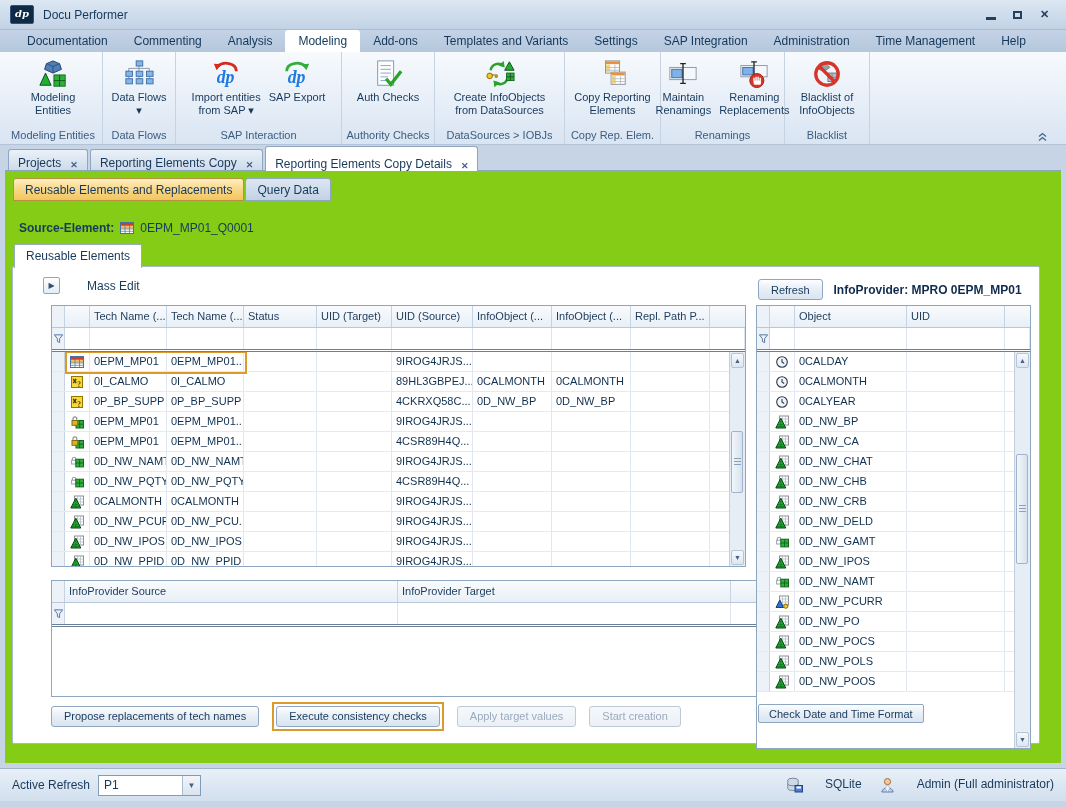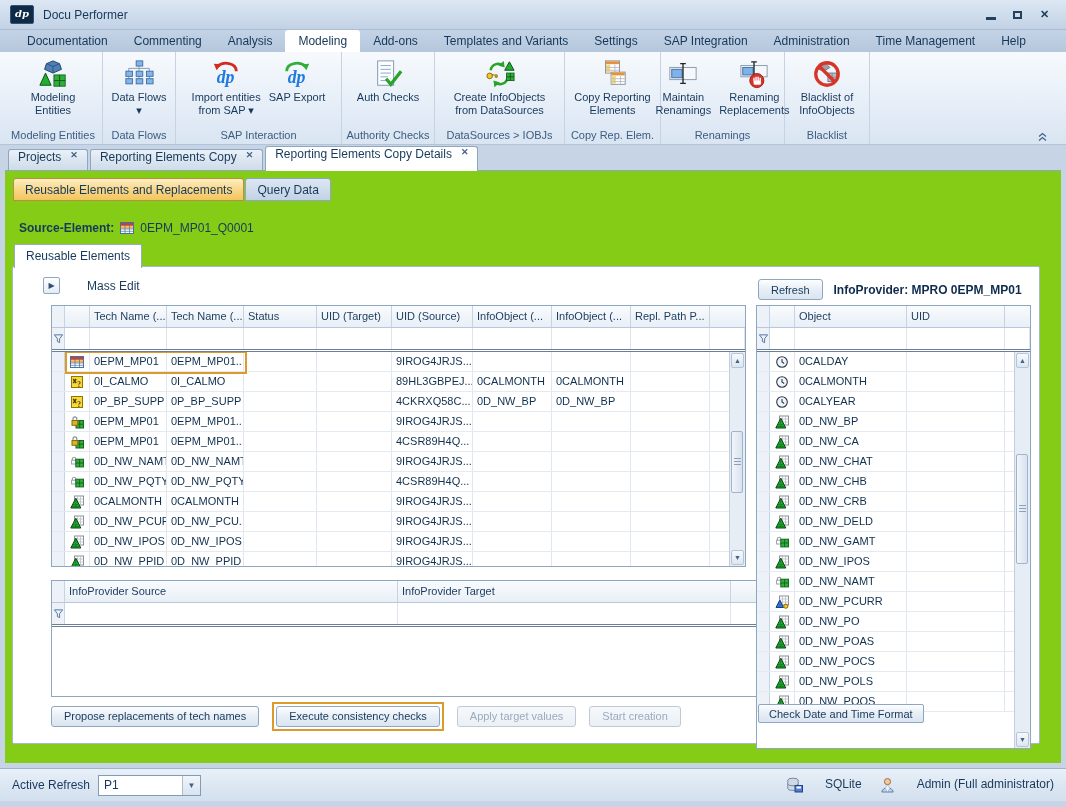--- a/index.html
+++ b/index.html
@@ -20,21 +20,21 @@
 .ribbon{position:absolute;left:0;top:52px;width:100%;height:93px;background:linear-gradient(#f7fafd,#e2ebf6 70%,#d9e5f2);border-bottom:1px solid #b3c4d8;display:flex;padding-left:4px;box-sizing:border-box}
 .rib-group{display:flex;flex-direction:column;border-right:1px solid #c5d3e3;padding-top:4px;box-sizing:border-box;flex-shrink:0}
 .rib-btns{flex:1;display:flex;justify-content:center;align-items:flex-start;gap:2px}
 .rib-btn{display:flex;flex-direction:column;align-items:center;padding:1px 3px}
 .rib-icon{height:34px;display:flex;align-items:center}
 .rib-label{font-size:11px;line-height:13px;text-align:center;color:#17395c;white-space:nowrap}
 .rib-caption{height:16px;font-size:11px;color:#3c5c80;text-align:center;line-height:15px;white-space:nowrap}
 .rib-chev{position:absolute;right:16px;bottom:6px}
 
 .doctabs{position:absolute;left:5px;top:146px;width:1056px;height:24px;display:flex;align-items:flex-end;padding-left:3px;box-sizing:border-box}
-.doctab{display:flex;align-items:flex-start;height:21px;padding:0 9px;margin-right:2px;background:linear-gradient(#eaf1f8,#cedbe9);border:1px solid #8fa6c0;border-bottom:none;border-radius:3px 3px 0 0;font-size:12px;box-sizing:border-box}
+.doctab{display:flex;align-items:flex-end;height:21px;padding:0 9px;margin-right:2px;background:linear-gradient(#eaf1f8,#cedbe9);border:1px solid #8fa6c0;border-bottom:none;border-radius:3px 3px 0 0;font-size:12px;box-sizing:border-box}
 .doctab.active{background:#fff;height:25px;margin-bottom:-1px;position:relative;z-index:2}
 .dt-close{margin-left:9px;font-size:9px;color:#44618a;font-weight:bold}
 
 .content{position:absolute;left:5px;top:170px;width:1056px;height:593px;background:#84cc16;border-top:1px solid #8fa6c0;box-sizing:border-box}
 .subtabs{position:absolute;left:8px;top:7px;display:flex}
 .subtab{height:23px;line-height:22px;padding:0 11px;font-size:12px;border:1px solid #8fa6c0;border-radius:3px 3px 0 0;background:linear-gradient(#dde7f2,#c2d2e5);margin-right:1px;box-sizing:border-box}
 .subtab.active{background:linear-gradient(#fdeec3,#f9d98c 45%,#f3c55f);border-color:#b5913f;z-index:2}
 .src-row{position:absolute;left:14px;top:50px;display:flex;align-items:center;font-size:12px;gap:6px}
 .src-label{font-weight:bold}
 .panel-tab{position:absolute;left:9px;top:73px;height:23px;line-height:22px;padding:0 11px;background:#fff;border:1px solid #97abc4;border-bottom:none;border-radius:2px 2px 0 0;font-size:12px;z-index:2}
@@ -906,36 +906,20 @@
               <span class="icon14">
                 <svg width="14" height="14" viewBox="0 0 14 14">
                   <rect x="4.5" y="1" width="9" height="9" fill="#fff" stroke="#8a8f96"></rect>
                   <path d="M4.5 4 h9 M4.5 7 h9 M7.5 1 v9 M10.5 1 v9" stroke="#b9bec6" stroke-width="0.8"></path>
                   <path d="M0.8 13 L5.8 3.2 L10.8 13 Z" fill="#1fae2f" stroke="#0b4512"></path>
                   <path d="M3 9.8 h5.6 M2 11.6 h7.6 M5.8 4.8 V13" stroke="#0c6e1c" stroke-width="0.7" fill="none"></path>
                 </svg>
               </span>
             </div>
             <div class="g-cell" style="width: 112px;">0D_NW_PO</div>
-            <div class="g-cell" style="width: 98px;"></div>
-            <div class="g-cell g-fill"></div>
-          </div>
-          <div class="g-row">
-            <div class="g-cell g-lead" style="width: 13px;"></div>
-            <div class="g-cell icon-cell" style="width: 25px;">
-              <span class="icon14">
-                <svg width="14" height="14" viewBox="0 0 14 14">
-                  <rect x="4.5" y="1" width="9" height="9" fill="#fff" stroke="#8a8f96"></rect>
-                  <path d="M4.5 4 h9 M4.5 7 h9 M7.5 1 v9 M10.5 1 v9" stroke="#b9bec6" stroke-width="0.8"></path>
-                  <path d="M0.8 13 L5.8 3.2 L10.8 13 Z" fill="#1fae2f" stroke="#0b4512"></path>
-                  <path d="M3 9.8 h5.6 M2 11.6 h7.6 M5.8 4.8 V13" stroke="#0c6e1c" stroke-width="0.7" fill="none"></path>
-                </svg>
-              </span>
-            </div>
-            <div class="g-cell" style="width: 112px;">0D_NW_POAS</div>
             <div class="g-cell" style="width: 98px;"></div>
             <div class="g-cell g-fill"></div>
           </div>
           <div class="g-row">
             <div class="g-cell g-lead" style="width: 13px;"></div>
             <div class="g-cell icon-cell" style="width: 25px;">
               <span class="icon14">
                 <svg width="14" height="14" viewBox="0 0 14 14">
                   <rect x="4.5" y="1" width="9" height="9" fill="#fff" stroke="#8a8f96"></rect>
                   <path d="M4.5 4 h9 M4.5 7 h9 M7.5 1 v9 M10.5 1 v9" stroke="#b9bec6" stroke-width="0.8"></path>

